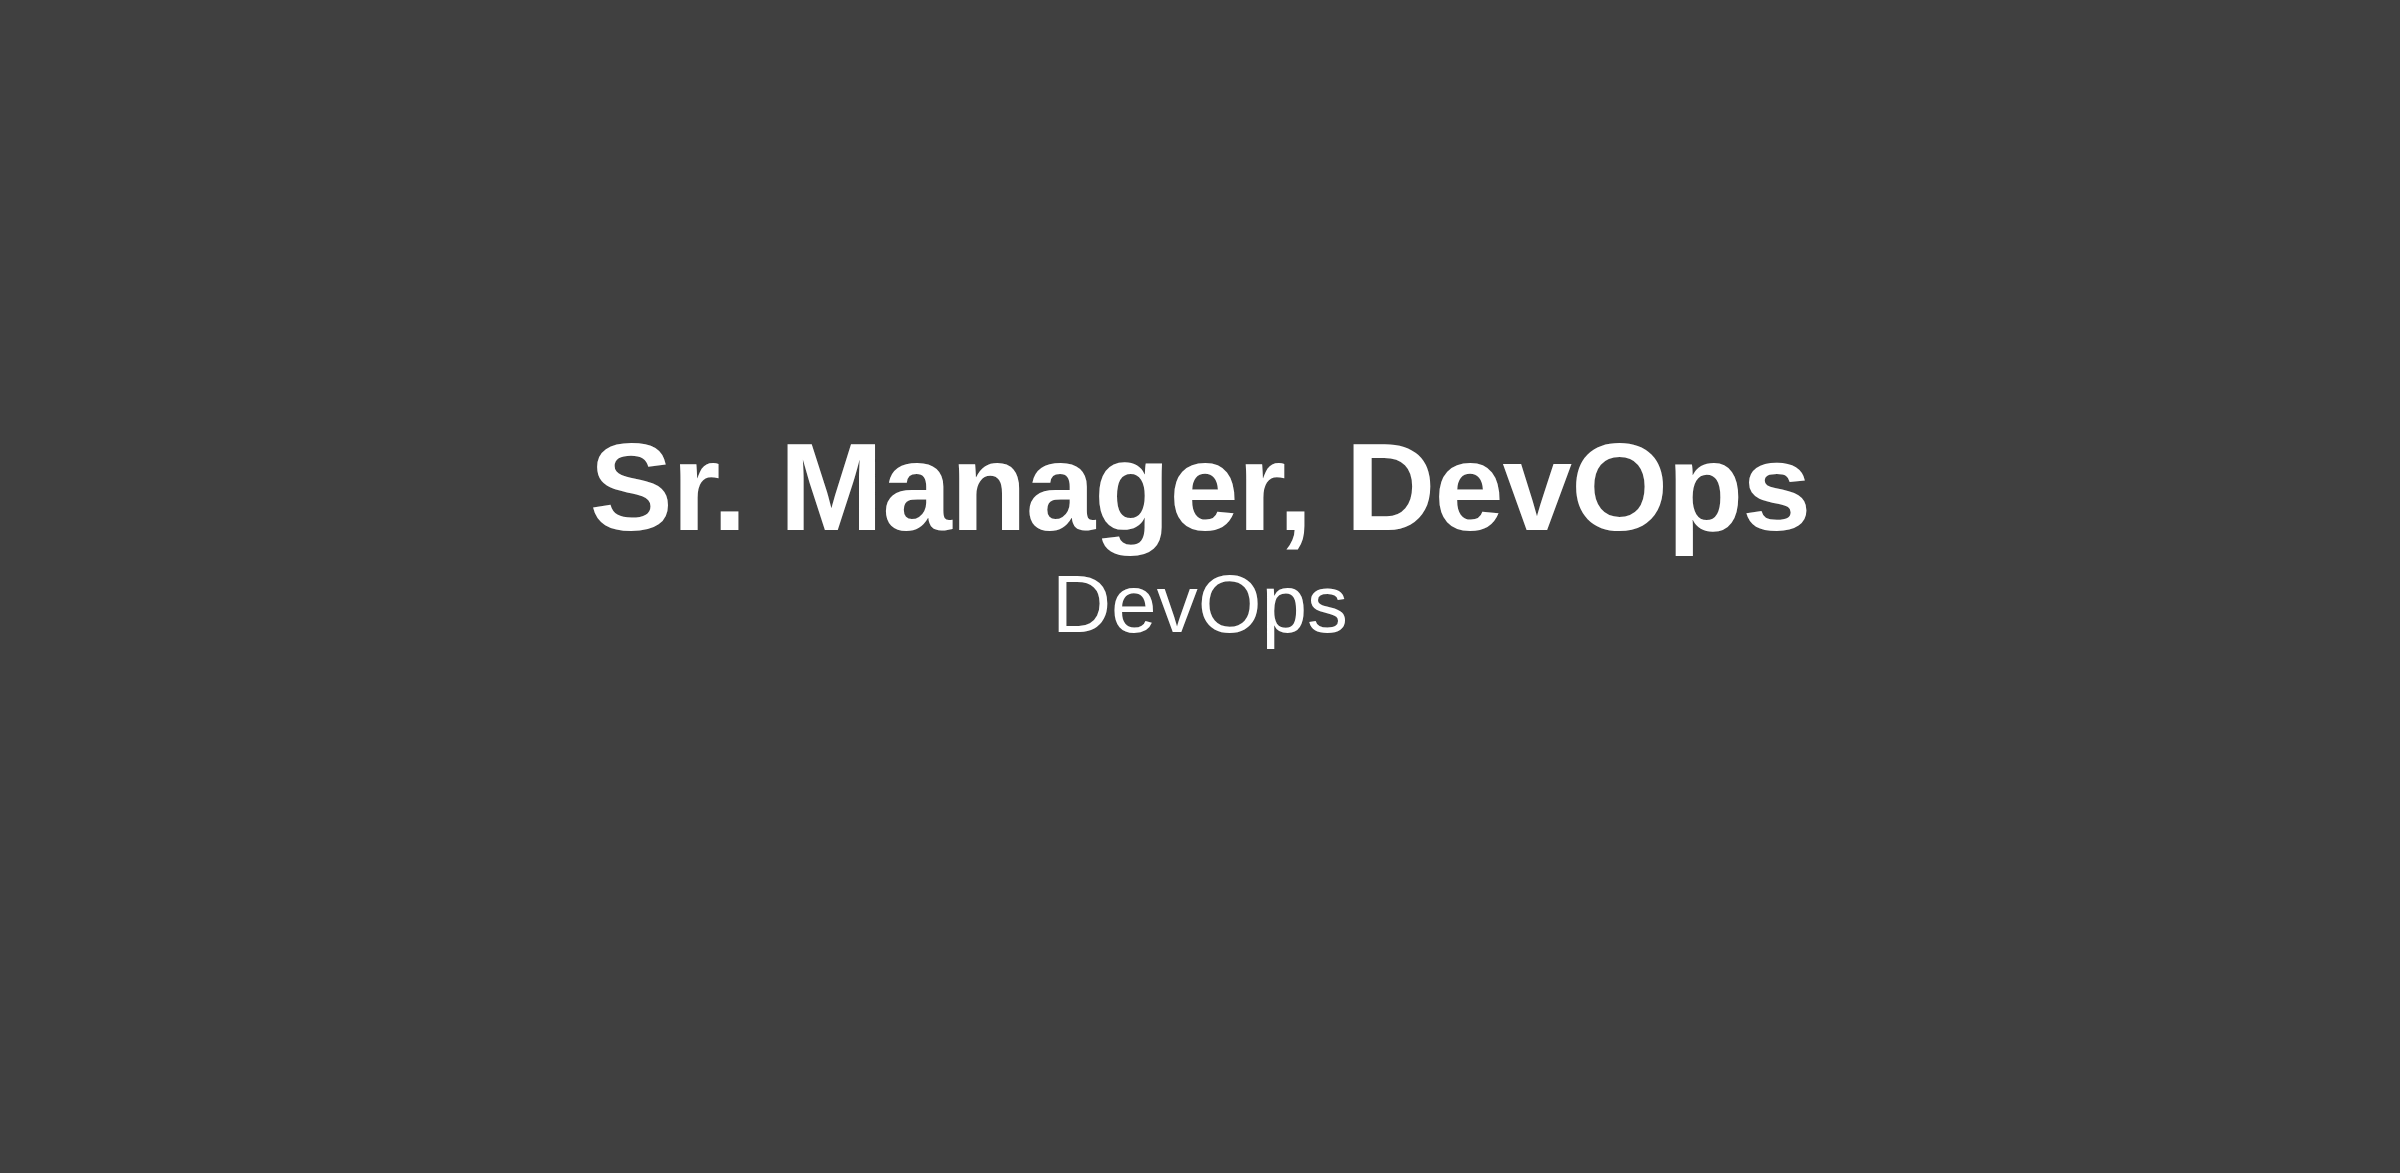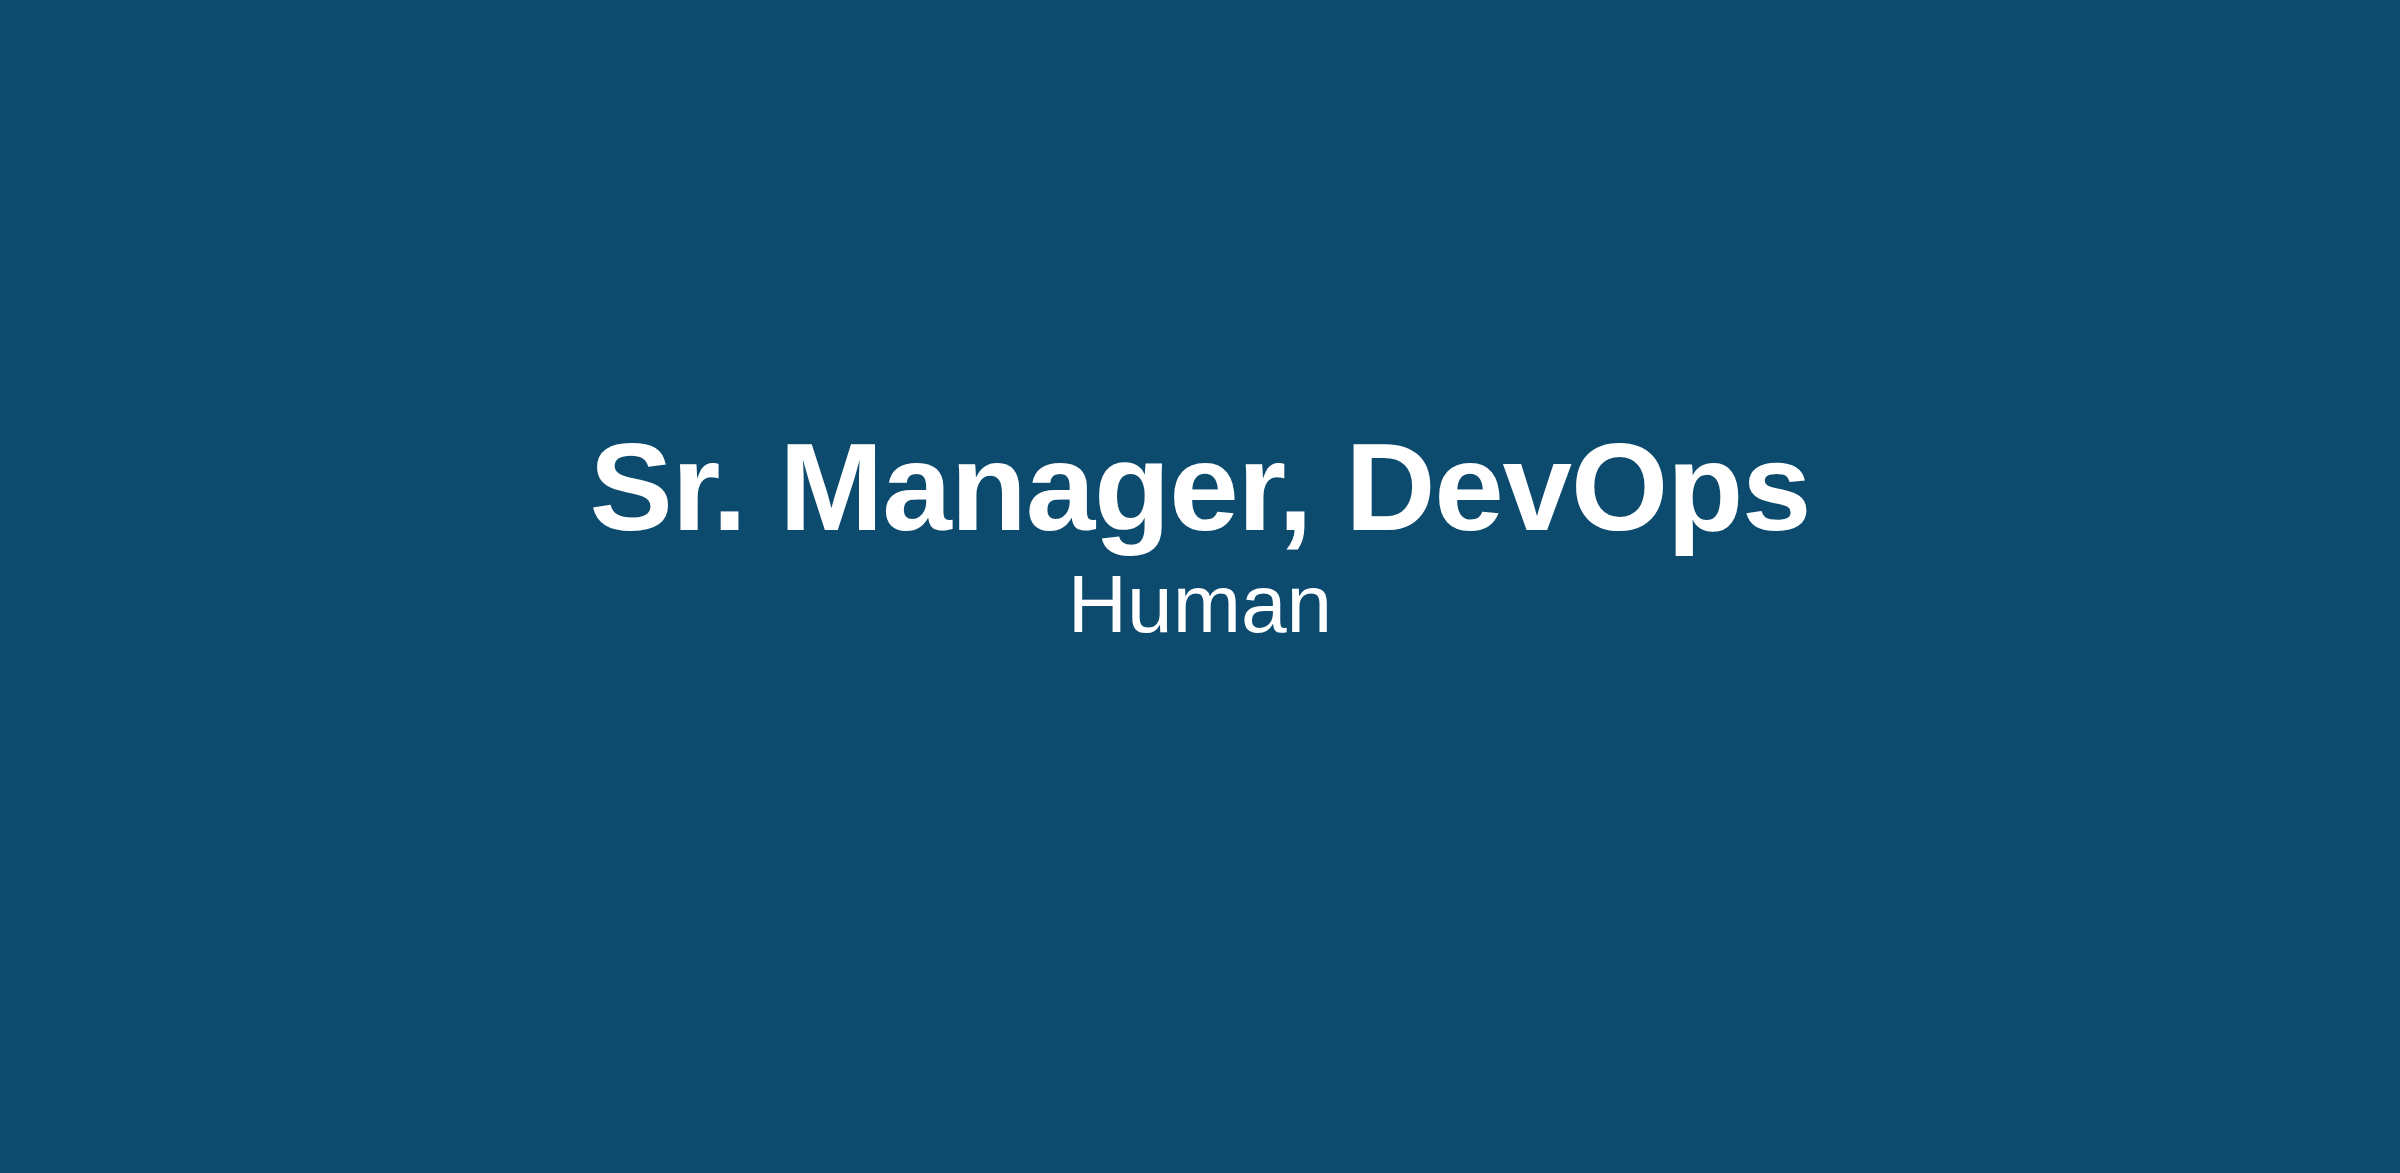--- a/index.html
+++ b/index.html
@@ -61,23 +61,23 @@
     font-weight: 400;
     line-height: 1.0;
     letter-spacing: 0px;
     color: #ffffff;
     white-space: nowrap;
   }
 </style>
 </head>
 <body>
 
-<div id="role-card" style="background: #0c4a6e;">
+<div id="role-card" style="background: #404040;">
 
   <div id="role-text-block">
 
     <h1 id="role-title" style="color: rgb(255, 255, 255);">Sr. Manager, DevOps</h1>
 
-    <p id="role-subtitle" style="color: rgb(255, 255, 255);">Human</p>
+    <p id="role-subtitle" style="color: rgb(255, 255, 255);">DevOps</p>
 
   </div>
 
 </div>
 
 </body></html>

